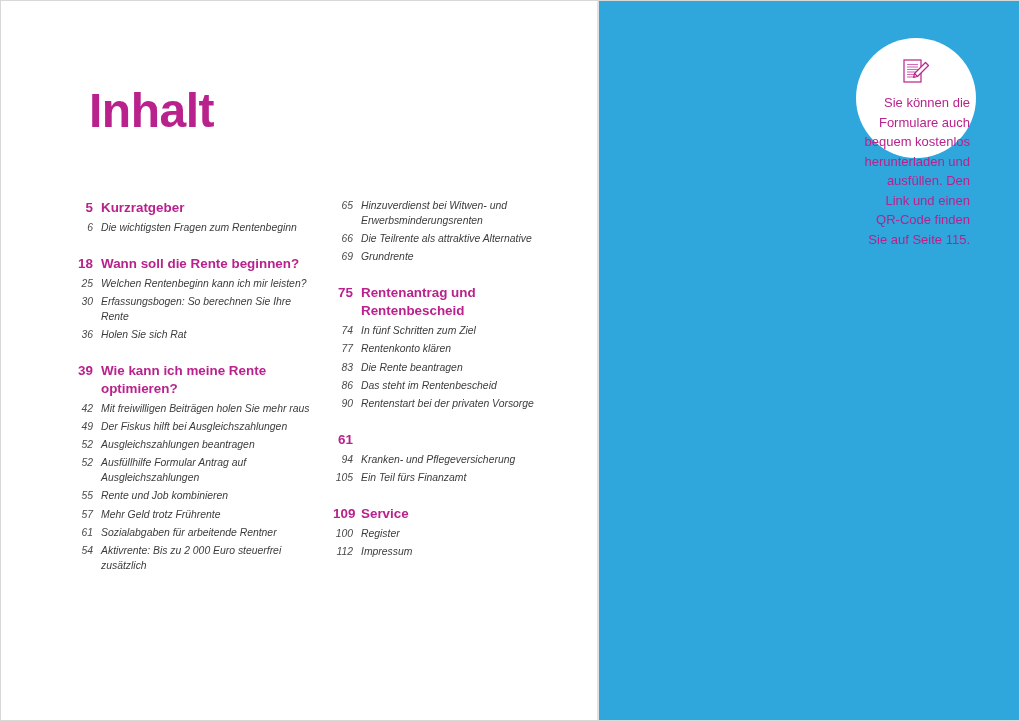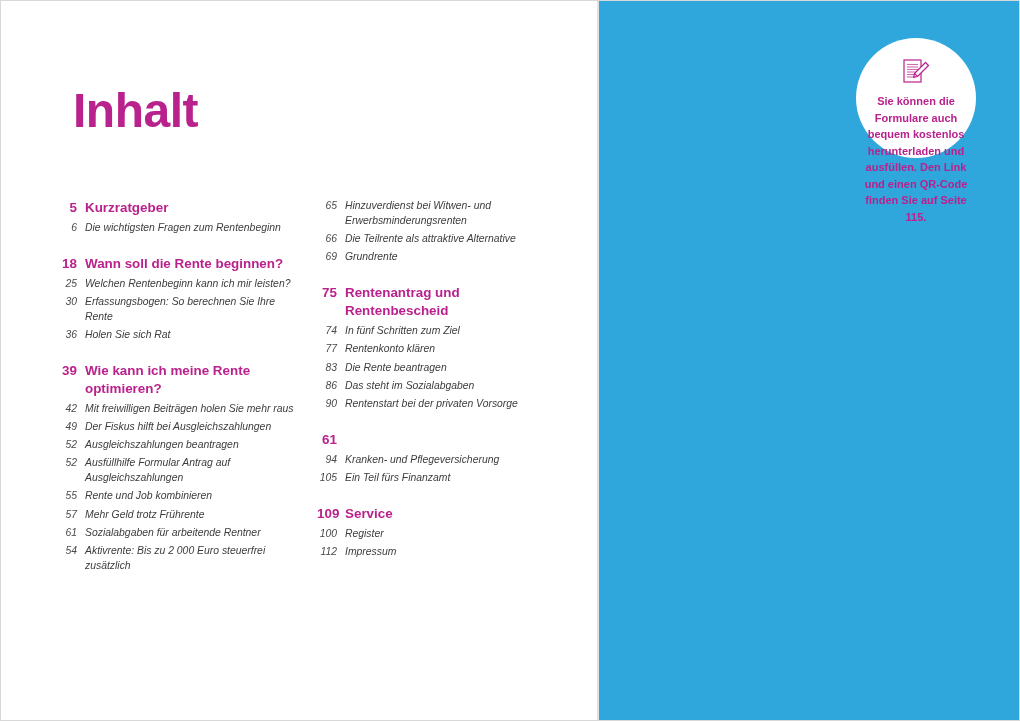--- a/index.html
+++ b/index.html
@@ -18,21 +18,21 @@
     height: 721px;
     background: #ffffff;
     box-sizing: border-box;
     border: 1px solid #d8d8d8;
     overflow: hidden;
   }
 
   
   .left-page {
     position: absolute;
-    left: 0; top: 0;
+    left: 16px; top: 0;
     width: 662px;
     height: 721px;
     background: #ffffff;
   }
   .spine {
     position: absolute;
     left: 596px; top: 0;
     width: 2px; height: 721px;
     background: #e2e2e2;
   }
@@ -128,25 +128,26 @@
     box-sizing: border-box;
     padding-top: 20px;
   }
   .badge-icon {
     width: 34px;
     height: 30px;
     margin: 0 auto 5px auto;
     display: block;
   }
   .badge-text {
-    font-size: 11px;
-    font-weight: 700;
+    font-size: 13px;
+    font-weight: 400;
     line-height: 1.5;
     color: #B9218C;
     padding: 0 6px;
+    text-align: right;
   }
 </style>
 </head>
 <body>
 
 <div class="page">
 
   <div class="left-page">
 
     <div class="toc-title">Inhalt</div>
@@ -247,21 +248,21 @@
             <div class="entry">
               <div class="num">77</div>
               <div class="lbl">Rentenkonto klären</div>
             </div>
             <div class="entry">
               <div class="num">83</div>
               <div class="lbl">Die Rente beantragen</div>
             </div>
             <div class="entry">
               <div class="num">86</div>
-              <div class="lbl">Das steht im Sozialabgaben</div>
+              <div class="lbl">Das steht im Rentenbescheid</div>
             </div>
             <div class="entry">
               <div class="num">90</div>
               <div class="lbl">Rentenstart bei der privaten Vorsorge</div>
             </div>
           </div>
           <div class="group">
             <div class="group-head">
               <div class="num">61</div>
             </div>

